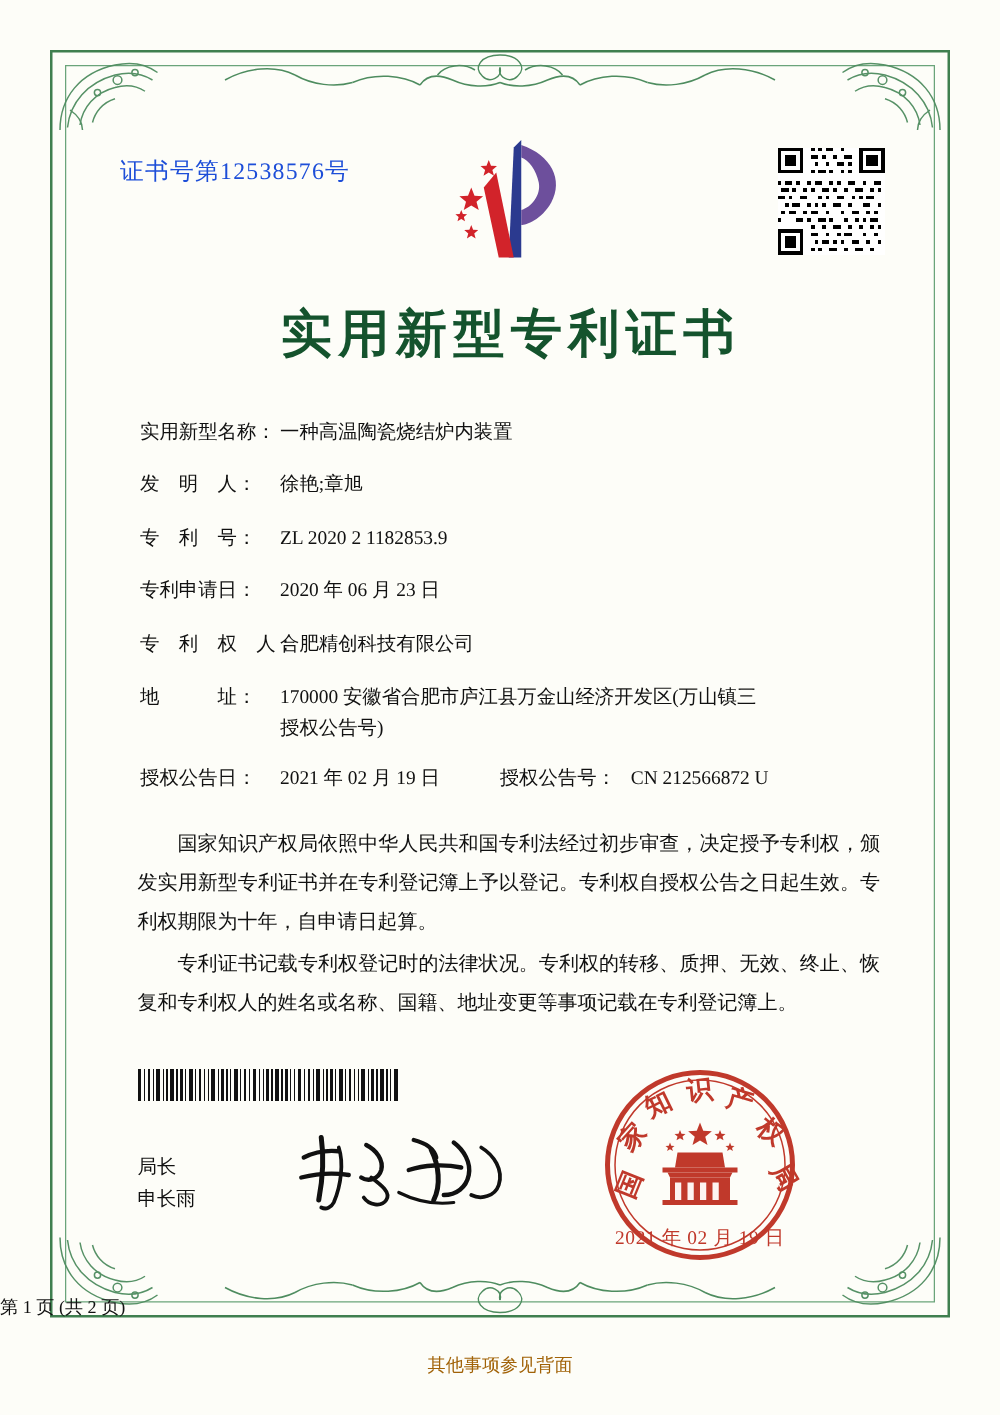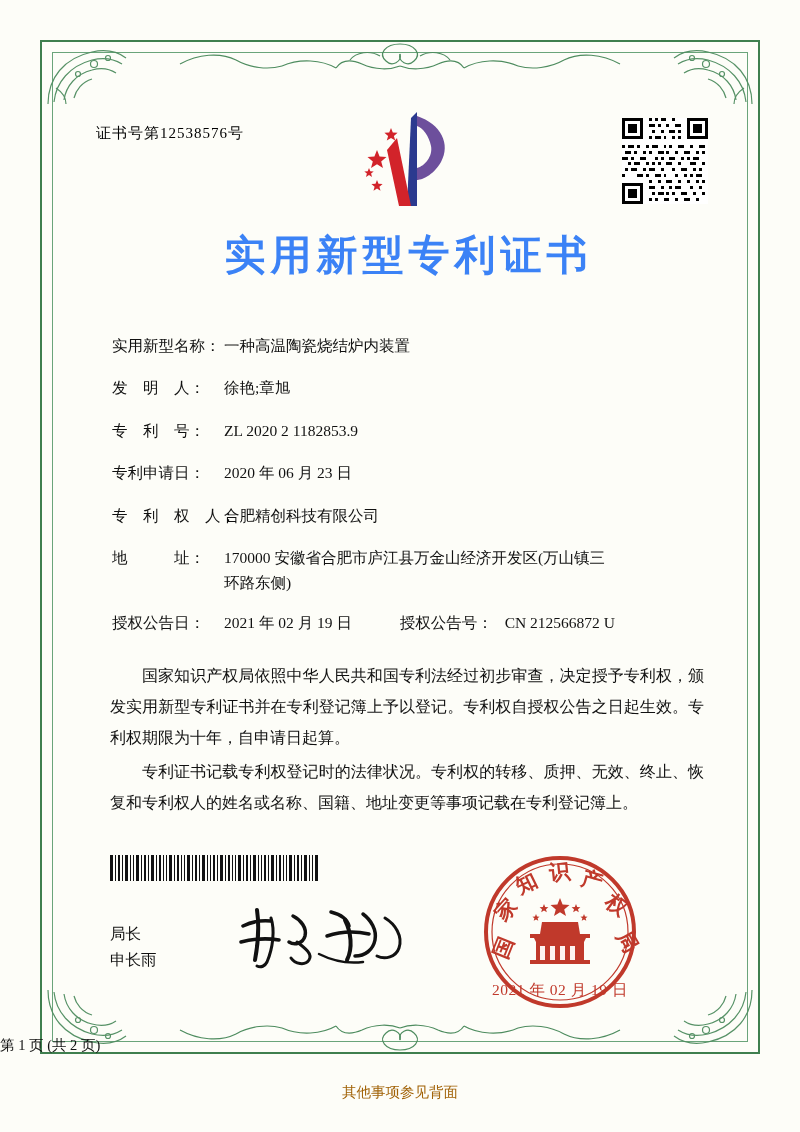--- a/index.html
+++ b/index.html
@@ -63,23 +63,23 @@
   }
   .edge-top { top: 40px; }
   .edge-bottom { bottom: 78px; transform: scaleY(-1); }
   .edge-top svg, .edge-bottom svg { width: 100%; height: 100%; display: block; }
 
   
   .cert-no {
     position: absolute;
     left: 96px;
     top: 124px;
-    font-size: 15px;
+    font-size: 19px;
     letter-spacing: 1px;
-    color: #000000;
+    color: #1d4ed8;
   }
 
   .logo {
     position: absolute;
     left: 355px;
     top: 110px;
     width: 110px;
     height: 105px;
   }
   .logo svg { width: 100%; height: 100%; display: block; }
@@ -90,26 +90,26 @@
     top: 118px;
     width: 86px;
     height: 86px;
   }
   .qr svg { width: 100%; height: 100%; display: block; }
 
   .title {
     position: absolute;
     left: 0;
     right: 0;
-    top: 228px;
+    top: 240px;
     text-align: center;
     font-size: 41px;
     font-weight: bold;
     letter-spacing: 5px;
-    color: #3b82f6;
+    color: #14532d;
     font-family: "DejaVu Serif", "Liberation Serif", serif;
     margin-left: 17px;
   }
 
   
   .fields {
     position: absolute;
     left: 112px;
     right: 96px;
     top: 336px;
@@ -474,21 +474,21 @@
       <div class="fvalue">2020 年 06 月 23 日</div>
     </div>
     <div class="frow">
       <div class="flabel">专　利　权　人：</div>
       <div class="fvalue">合肥精创科技有限公司</div>
     </div>
     <div class="frow double">
       <div class="flabel">地　　　址：</div>
       <div class="fvalue">
         <span>170000 安徽省合肥市庐江县万金山经济开发区(万山镇三</span>
-        <span class="line2">环路东侧)</span>
+        <span class="line2">授权公告号)</span>
       </div>
     </div>
     <div class="frow inline-pair">
       <div class="flabel">授权公告日：</div>
       <div class="fvalue">
         <span>2021 年 02 月 19 日</span>
         <span class="second-label">授权公告号：</span>
         <span class="second-value">CN 212566872 U</span>
       </div>
     </div>

